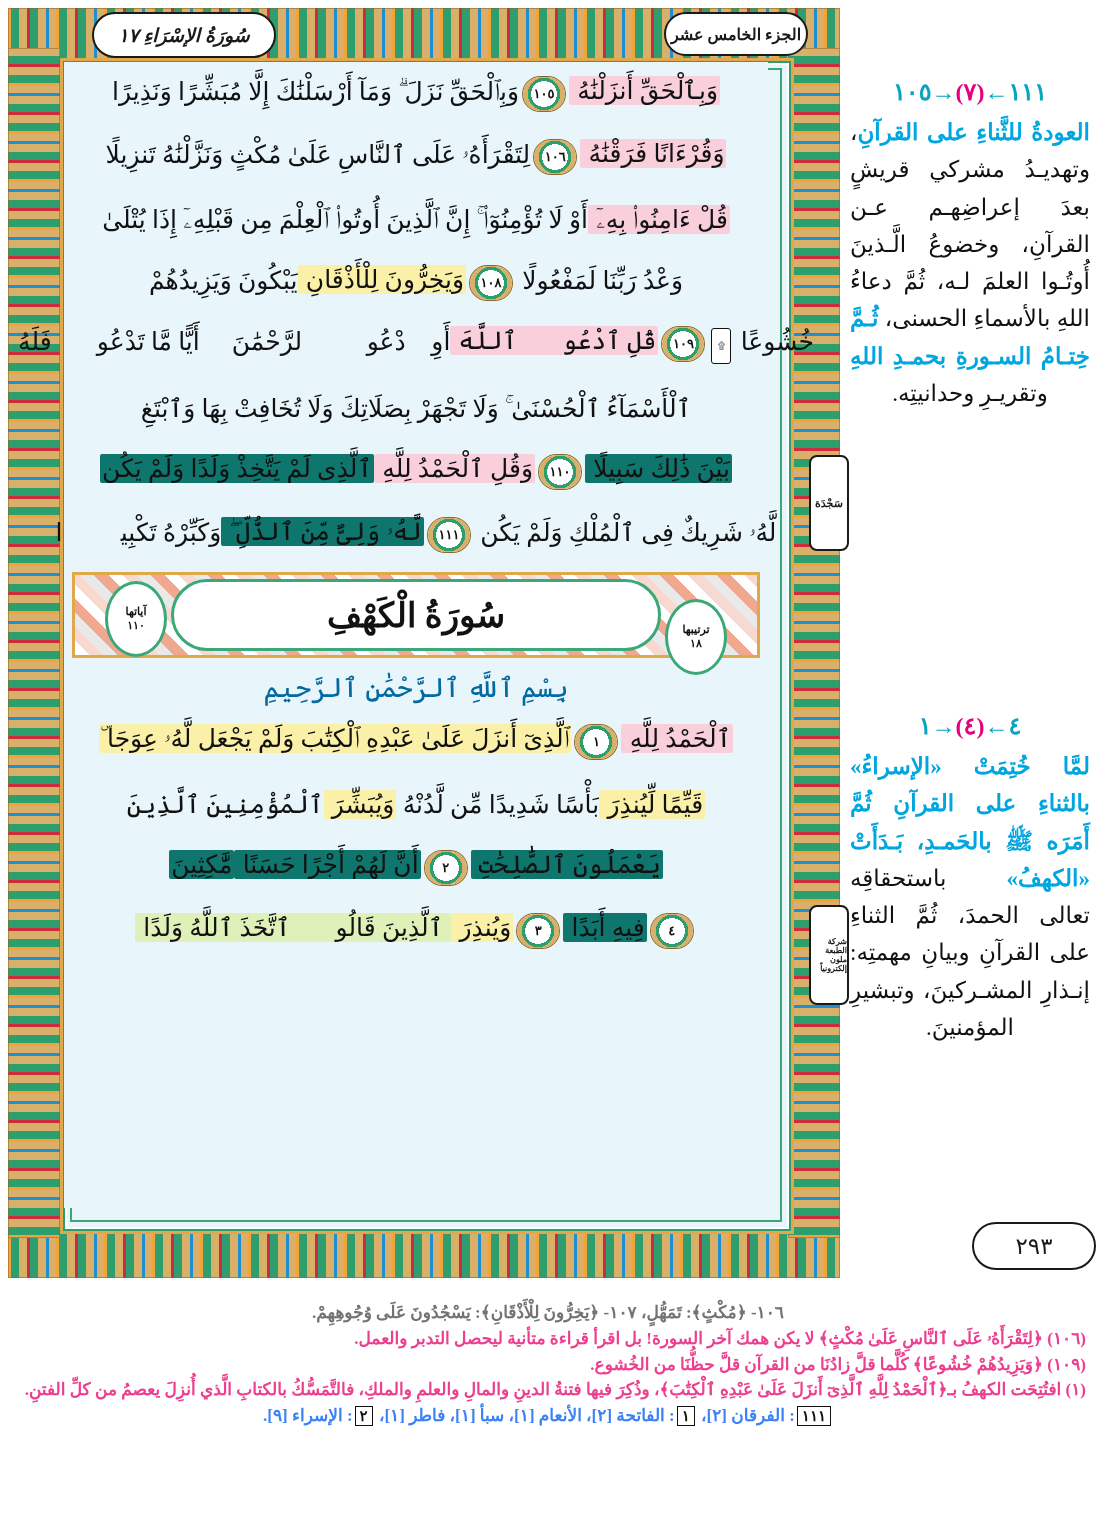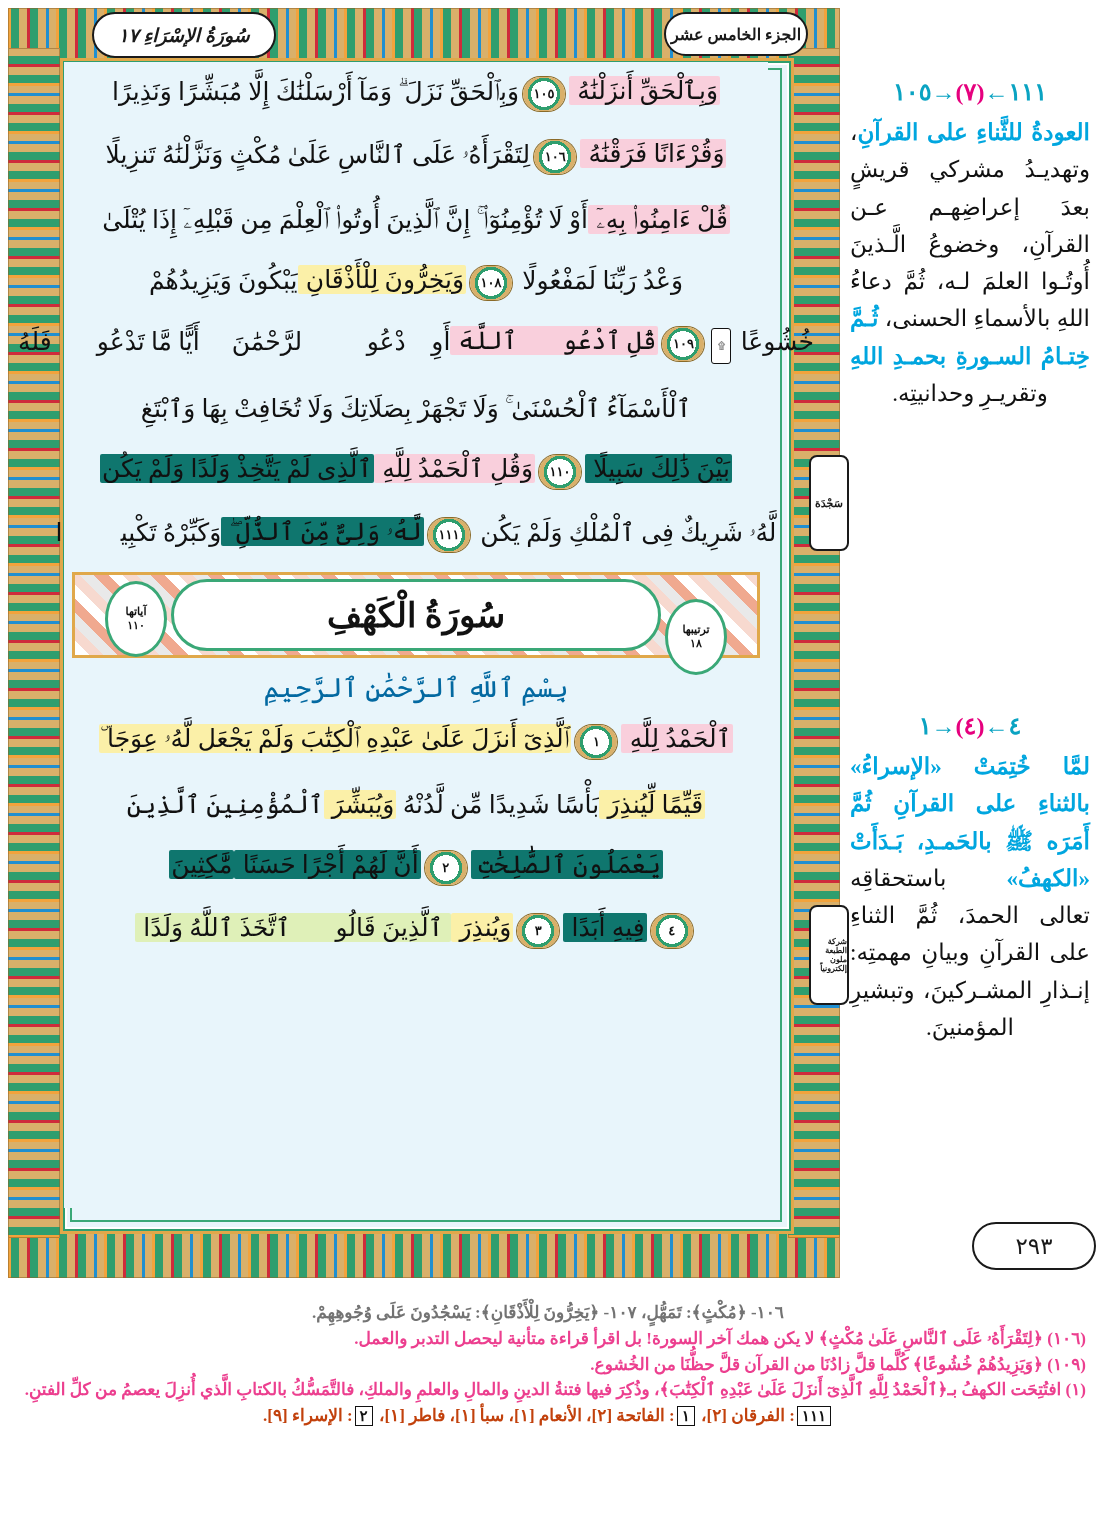--- a/index.html
+++ b/index.html
@@ -198,21 +198,21 @@
   .fn-line{
     font-size:17px;line-height:1.52;font-weight:700;
     white-space:normal;
   }
   .fn-teal{color:#737373;}
   .fn-pink{color:#ec3f8f;}
   .fn-box{
     display:inline-block;border:1.4px solid #111;padding:0 4px;
     font-size:15px;color:#111;margin:0 2px;background:#fff;line-height:1.2;
   }
-  .fn-black{color:#c2410c;font-weight:700;}
+  .fn-black{color:#3b82f6;font-weight:700;}
   .fn-center{text-align:center;}
 </style>
 </head>
 <body>
 
 <div id="page-frame">
   <div class="orn-band" id="band-top"></div>
   <div class="orn-band" id="band-bottom"></div>
   <div class="orn-band vert" id="band-left"></div>
   <div class="orn-band vert" id="band-right"></div>

